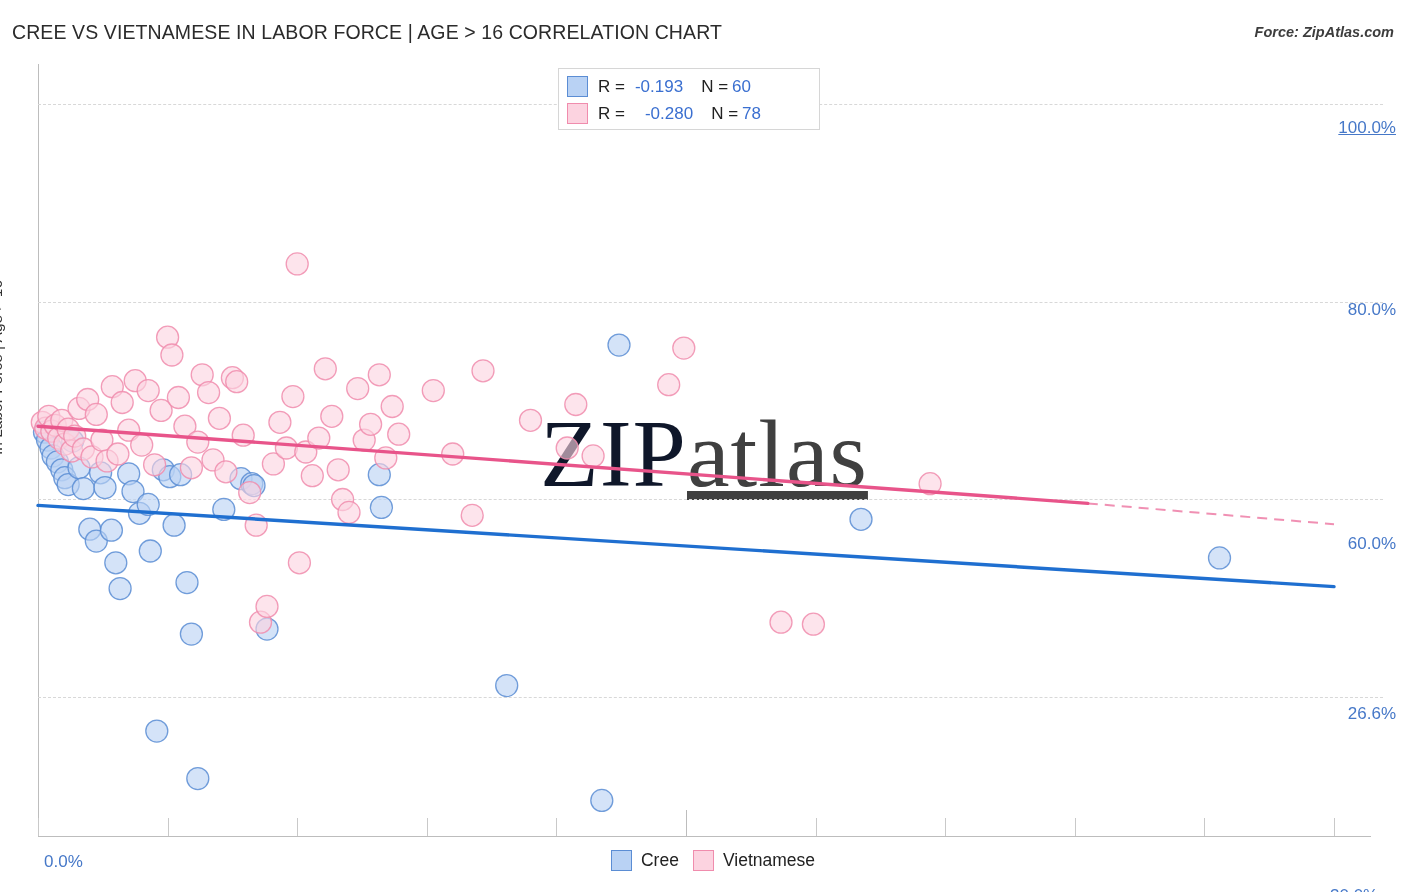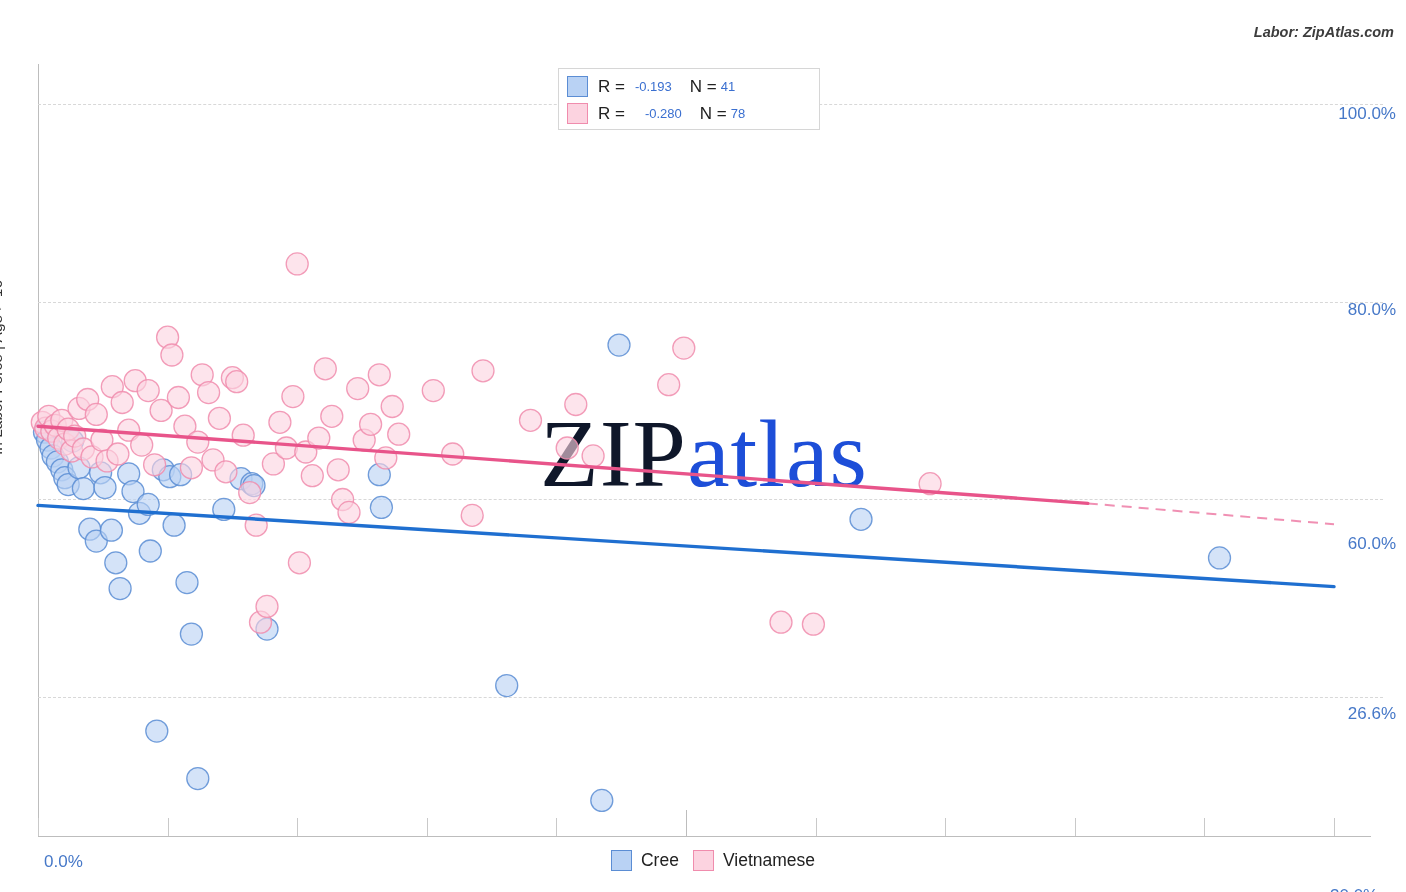--- a/index.html
+++ b/index.html
@@ -106,21 +106,21 @@
     left: 540px;
     top: 398px;
     font-size: 96px;
     font-family: "Liberation Serif", serif;
     letter-spacing: 1px;
     pointer-events: none;
     user-select: none;
     white-space: nowrap;
   }
   .watermark .zip { color: #0f172a; }
-  .watermark .atlas { color: #1d4ed8; }
+  .watermark .atlas { color: #404040; text-decoration: underline; }
   
   .stats-box {
     position: absolute;
     left: 558px;
     top: 68px;
     width: 262px;
     height: 62px;
     border: 1px solid #d6d6d6;
     background: #ffffff;
     box-sizing: border-box;
@@ -139,21 +139,21 @@
     margin-right: 10px;
     flex: none;
   }
   .swatch.blue { background: #b9d2f4; border: 1px solid #5b8dd4; }
   .swatch.pink { background: #fcd3e0; border: 1px solid #f08cad; }
   .stats-label {
     font-size: 17px;
     color: #222222;
   }
   .stats-val {
-    font-size: 13px;
+    font-size: 17px;
     color: #3a6fd0;
     margin-left: 4px;
   }
   .stats-gap { width: 18px; flex: none; }
   
   .series-legend {
     position: absolute;
     left: 0;
     right: 0;
     top: 850px;
@@ -187,21 +187,22 @@
     width: 1406px;
     height: 892px;
     pointer-events: none;
   }
 </style>
 </head>
 <body>
 
 <div id="root">
 
-  <div class="source-note">Labor: ZipAtlas.com</div>
+  <div class="chart-title">CREE VS VIETNAMESE IN LABOR FORCE | AGE &gt; 16 CORRELATION CHART</div>
+  <div class="source-note">Force: ZipAtlas.com</div>
 
   <div class="watermark">
     <span class="zip">ZIP</span><span class="atlas">atlas</span>
   </div>
 
   <div class="axis-line-left"></div>
   <div class="axis-line-bottom"></div>
   <div id="grid-layer">
       <div class="gridline" style="top: 103.59px; left: 38px;"></div>
       <div class="gridline" style="top: 301.538px; left: 38px;"></div>
@@ -348,39 +349,39 @@
         <circle cx="781.0" cy="622.2" r="11" fill="#fcd3e0" fill-opacity="0.62" stroke="#f08cad" stroke-width="1.3" stroke-opacity="0.85"></circle>
         <circle cx="813.4" cy="624.2" r="11" fill="#fcd3e0" fill-opacity="0.62" stroke="#f08cad" stroke-width="1.3" stroke-opacity="0.85"></circle>
         <circle cx="930.1" cy="483.7" r="11" fill="#fcd3e0" fill-opacity="0.62" stroke="#f08cad" stroke-width="1.3" stroke-opacity="0.85"></circle>
       </g>
       <line x1="38.0" y1="505.4" x2="1334.0" y2="586.6" stroke="#1f6fd0" stroke-width="3.4" stroke-linecap="round"></line>
       <line x1="38.0" y1="426.2" x2="1087.8" y2="503.4" stroke="#e8548a" stroke-width="3.4" stroke-linecap="round"></line>
       <line x1="1087.8" y1="503.4" x2="1334.0" y2="524.2" stroke="#e8548a" stroke-width="2" stroke-dasharray="10 7" stroke-opacity="0.65"></line>
     </svg>
 
   <div id="ylabels">
-      <div class="ytick-label" style="top: 104px;">100.0%</div>
+      <div class="ytick-label" style="top: 118px; text-decoration: underline;">100.0%</div>
       <div class="ytick-label" style="top: 300px; margin-left: 11px;">80.0%</div>
       <div class="ytick-label" style="top: 506.487px; margin-top: 28px;">60.0%</div>
       <div class="ytick-label" style="top: 704.436px;">26.6%</div>
     </div>
 
   <div class="ylabel-rot">In Labor Force | Age &gt; 16</div>
 
   <div class="xtick-label" style="left:44px; top:852px;">0.0%</div>
   <div class="xtick-label" style="left:1330px; top:886px;">30.0%</div>
 
   <div class="stats-box">
     <div class="stats-row">
       <span class="swatch blue"></span>
       <span class="stats-label">R =</span>
       <span class="stats-val" style="margin-left:10px;">-0.193</span>
       <span class="stats-gap"></span>
       <span class="stats-label">N =</span>
-      <span class="stats-val">41</span>
+      <span class="stats-val">60</span>
     </div>
     <div class="stats-row">
       <span class="swatch pink"></span>
       <span class="stats-label">R =</span>
       <span class="stats-val" style="margin-left:20px;">-0.280</span>
       <span class="stats-gap"></span>
       <span class="stats-label">N =</span>
       <span class="stats-val">78</span>
     </div>
   </div>

